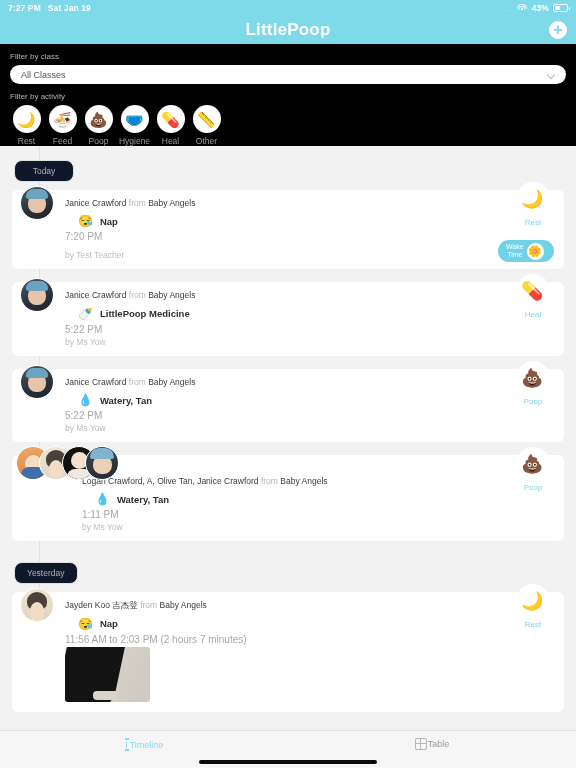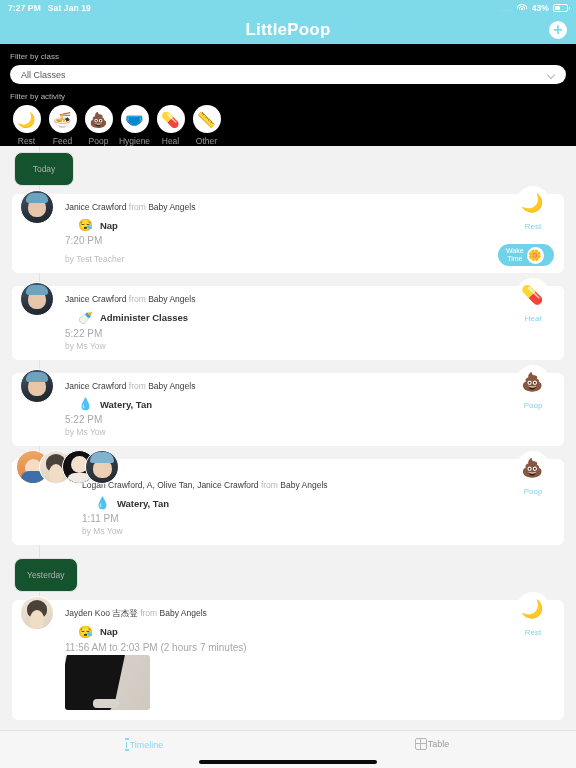--- a/index.html
+++ b/index.html
@@ -65,22 +65,22 @@
     line-height: 1;
   }
   .act-name { font-size: 8.5px; color: #9a9a9a; margin-top: 3px; white-space: nowrap; }
 
   
   .scroll { flex: 1 1 auto; overflow: hidden; position: relative; padding: 0 0 0 0; }
   .tl { position: relative; padding: 6px 12px 0 12px; }
   .tl-spine { position: absolute; left: 39px; top: 0; bottom: 0; width: 1px; background: #e2e2e2; }
   .daychip {
     position: relative; z-index: 2; display: inline-flex; align-items: center; justify-content: center;
-    height: 15px; min-width: 60px; padding: 16px 12px; border: 1px solid #e0e0e0; border-radius: 8px;
-    background: #14532d; font-size: 8.5px; color: #b0b0b0; margin: 0 0 8px 2px;
+    height: 15px; min-width: 60px; padding: 10px 12px; border: 1px solid #e0e0e0; border-radius: 8px;
+    background: #0f172a; font-size: 8.5px; color: #b0b0b0; margin: 8px 0 8px 2px;
   }
 
   .card {
     position: relative; background: #fff; border-radius: 6px; margin-bottom: 13px;
     padding: 9px 10px 9px 53px; min-height: 66px;
   }
   .avatars { position: absolute; left: -12px; top: -4px; display: flex; z-index: 3; }
   .av { width: 34px; height: 34px; border-radius: 50%; overflow: hidden; position: relative;
         background: #2b2b2b; border: 1.5px solid #fff; }
   .avatars .av + .av { margin-left: -11px; }
@@ -267,21 +267,21 @@
         <div class="avatars">
           <div class="av av-a"></div>
         </div>
         <div class="row-who">
           <span>Janice Crawford</span>
           <span class="from">from</span>
           <span>Baby Angels</span>
         </div>
         <div class="row-act">
           <span class="emo">🍼</span>
-          <span class="txt">Administer Classes</span>
+          <span class="txt">LittlePoop Medicine</span>
         </div>
         <div class="row-time row-tight">5:22 PM</div>
         <div class="row-by">by Ms Yow</div>
         <div class="badge">
           <div class="badge-circle">💊</div>
           <div class="badge-name">Heal</div>
         </div>
       </div>
 
       

